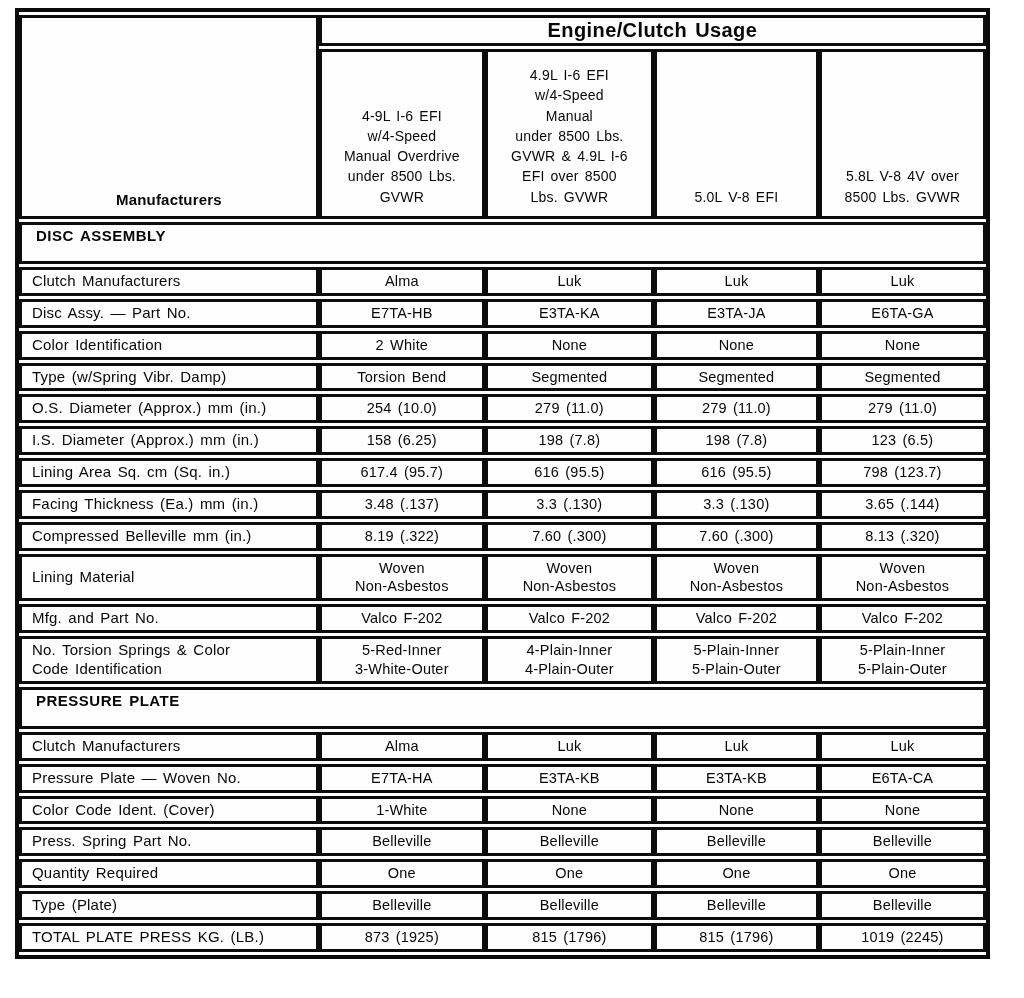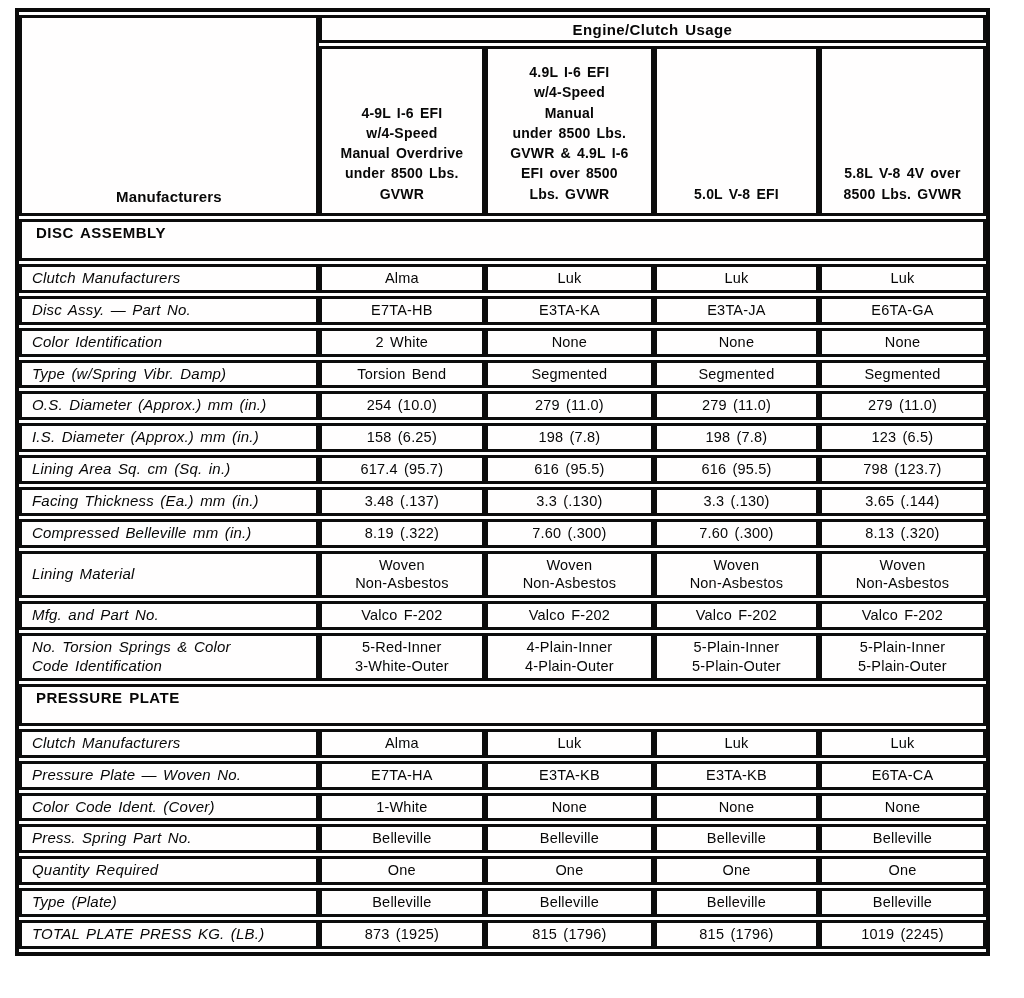--- a/index.html
+++ b/index.html
@@ -33,60 +33,59 @@
 
   th, td {
     border: 3px solid #0c0c0c;
     box-sizing: border-box;
     background: #fffefe;
     word-spacing: 2px;
     letter-spacing: 0.2px;
   }
   th.band {
     height: 28px;
-    font-size: 15px;
+    font-size: 20px;
     font-weight: 700;
     text-align: center;
     vertical-align: middle;
     letter-spacing: 0.4px;
   }
   th.spec-head {
     vertical-align: bottom;
     text-align: center;
     font-size: 15px;
     font-weight: 700;
     padding: 0 6px 8px 6px;
   }
   th.col-head {
     height: 170px;
     vertical-align: bottom;
     text-align: center;
     font-size: 14px;
-    font-weight: 700;
+    font-weight: 400;
     line-height: 1.45;
     white-space: pre-line;
     padding: 4px 2px 9px 2px;
   }
   td.section-title {
     height: 23px;
     font-size: 15px;
     font-weight: 700;
     text-align: left;
     padding: 2px 6px 17px 14px;
     letter-spacing: 0.5px;
   }
   td.label-cell {
     height: 26px;
     font-size: 15px;
     text-align: left;
     vertical-align: middle;
     padding: 2px 6px 2px 10px;
     line-height: 1.25;
     white-space: pre-line;
-    font-style: italic;
   }
   td.value-cell {
     font-size: 14.5px;
     text-align: center;
     vertical-align: middle;
     padding: 2px 3px;
     line-height: 1.3;
     white-space: pre-line;
   }
 </style>

